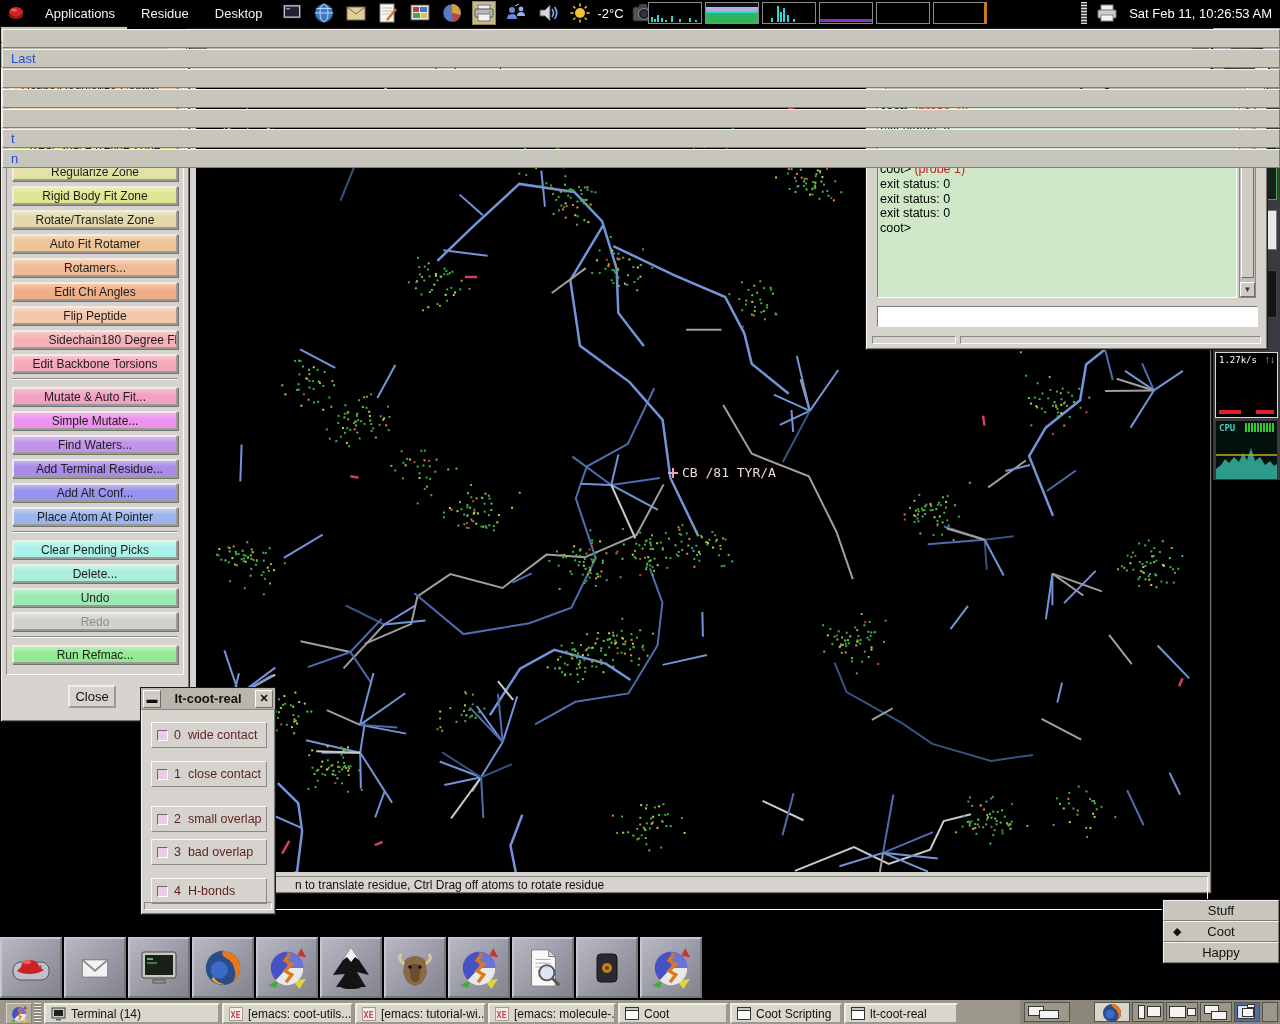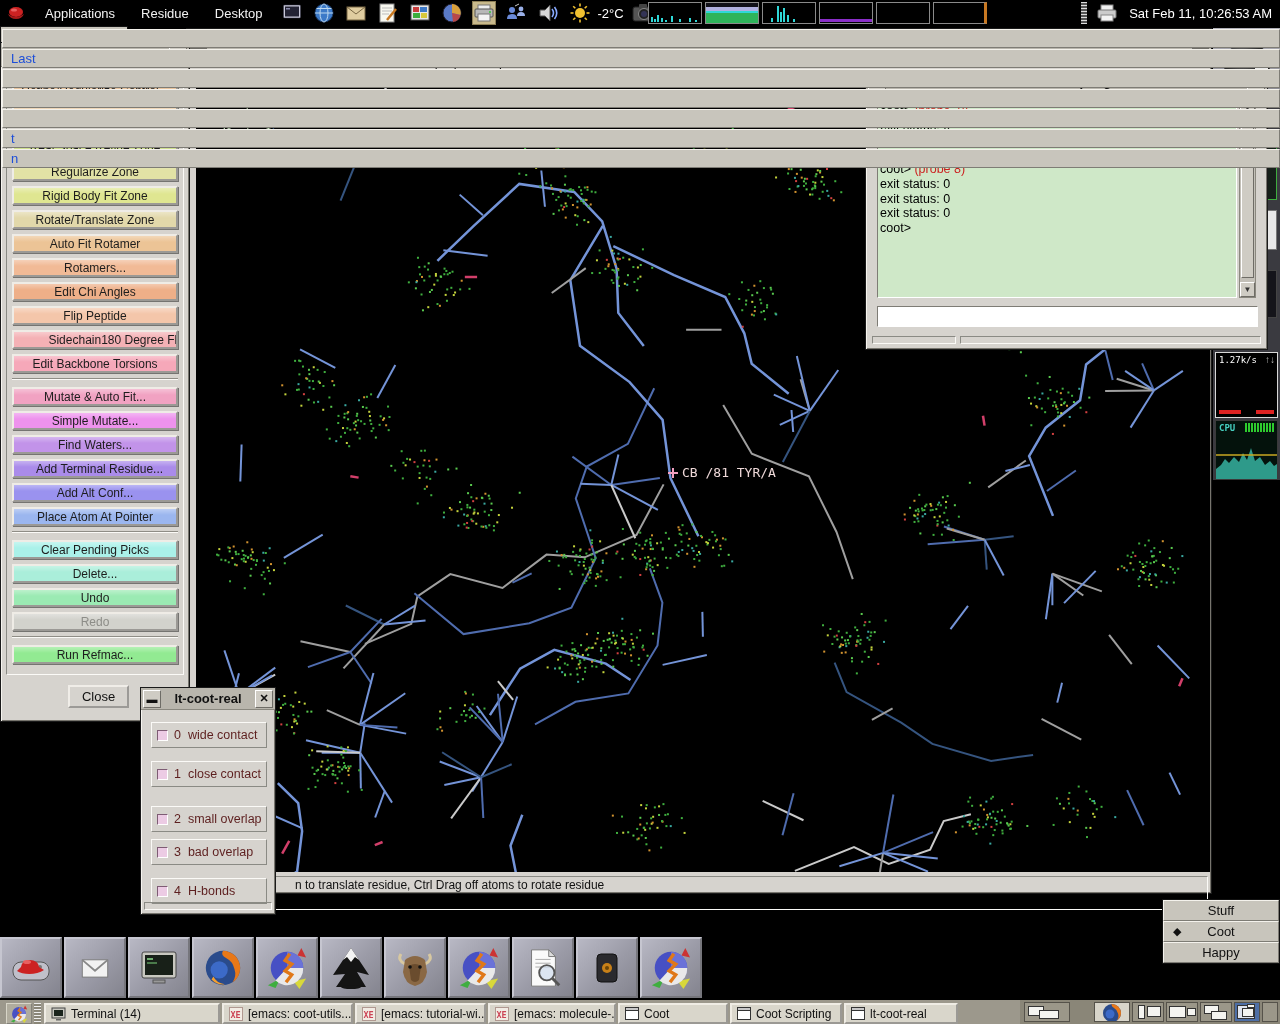--- a/index.html
+++ b/index.html
@@ -22,21 +22,21 @@
   .titlebar{height:22px;background:#b9b6ad;border-bottom:1px solid #8a887f;display:flex;align-items:center;padding:0 2px}
   .tb-title{flex:1;text-align:center;font-weight:bold;font-size:13px;color:#111;white-space:nowrap;overflow:hidden}
   .tb-btn{width:18px;height:18px;background:#cfccc4;border:1px solid;border-color:#fff #6e6c66 #6e6c66 #fff;display:flex;align-items:center;justify-content:center;font-size:11px;font-weight:bold;color:#111;flex:none}
   
   #mfr{left:0;top:42px;width:190px;height:680px}
   #mfr .titlebar{height:24px}
   #mfr-body{position:absolute;left:5px;right:5px;top:30px;bottom:46px;border:1px solid;border-color:#8a8a84 #fbfaf7 #fbfaf7 #8a8a84;padding:7px 3px 0 3px;overflow:hidden}
   .mfr-btn{height:19px;margin:0 2px 5px 2px;display:flex;align-items:center;justify-content:center;font-size:12px;color:#1d1d1d;border:2px outset #efece6;box-shadow:1px 1px 0 rgba(0,0,0,.45);white-space:nowrap;overflow:hidden}
   .mfr-btn.disabled{color:#8d8d88}
   .mfr-sep{height:0;margin:1px 2px 7px 2px;border-top:1px solid #8f8d86;border-bottom:1px solid #fbfaf7}
-  #mfr-close{position:absolute;left:67px;bottom:13px;width:61px;height:23px;background:#d6d3ce;border:2px outset #f0ede8;font-size:13px;display:flex;align-items:center;justify-content:center;color:#111}
+  #mfr-close{position:absolute;left:67px;bottom:13px;width:48px;height:23px;background:#d6d3ce;border:2px outset #f0ede8;font-size:13px;display:flex;align-items:center;justify-content:center;color:#111}
   
   #coot{left:186px;top:28px;width:1026px;height:866px}
   #coot-menubar{position:absolute;left:2px;right:2px;top:22px;height:25px;background:#d6d3ce;display:flex;align-items:center;font-size:13px;color:#111}
   .menu-item{padding:0 11px;white-space:nowrap}
   #coot-canvas{position:absolute;left:9px;top:47px;width:1014px;height:796px;background:#000}
   #coot-status{position:absolute;left:3px;right:3px;top:847px;height:34px;border:1px solid;border-color:#8a8a84 #fbfaf7 #fbfaf7 #8a8a84;font-size:12px;line-height:16px;color:#111;white-space:nowrap;overflow:hidden;padding-left:104px}
   
   #scripting{left:865px;top:70px;width:403px;height:280px}
   #script-out{position:absolute;left:11px;top:29px;width:360px;height:198px;background:#cfe8c8;border:1px solid;border-color:#7e7c75 #fff #fff #7e7c75;padding:3px 2px;overflow:hidden}
   .sline{font-size:12.5px;line-height:14.6px;color:#000;white-space:pre}
@@ -1704,21 +1704,21 @@
   <div class="titlebar">
     <span class="tb-btn">▬</span>
     <span class="tb-title">Coot Scripting</span>
     <span class="tb-btn">✕</span>
   </div>
   <div id="script-out">
       <div class="sline"><span>coot&gt; </span><span class="cmd">(probe  0)</span></div>
       <div class="sline"><span>exit status: 0</span></div>
       <div class="sline"><span>exit status: 0</span></div>
       <div class="sline"><span>exit status: 0</span></div>
-      <div class="sline"><span>coot&gt; </span><span class="cmd">(probe 8)</span></div>
+      <div class="sline"><span>coot&gt; </span><span class="cmd">(probe 1)</span></div>
       <div class="sline"><span>exit status: 0</span></div>
       <div class="sline"><span>exit status: 0</span></div>
       <div class="sline"><span>exit status: 0</span></div>
       <div class="sline"><span>coot&gt;</span><span class="cmd"></span></div>
     </div>
   <div id="script-scroll">
     <span class="scr-arrow" style="top:0">▲</span>
     <span id="script-thumb"></span>
     <span class="scr-arrow" style="bottom:0">▼</span>
   </div>

